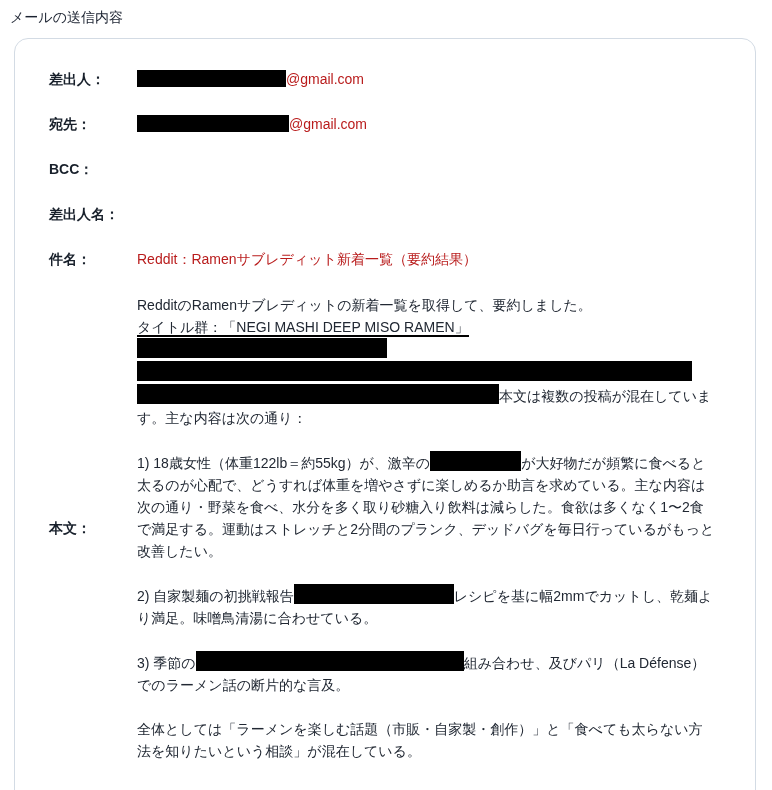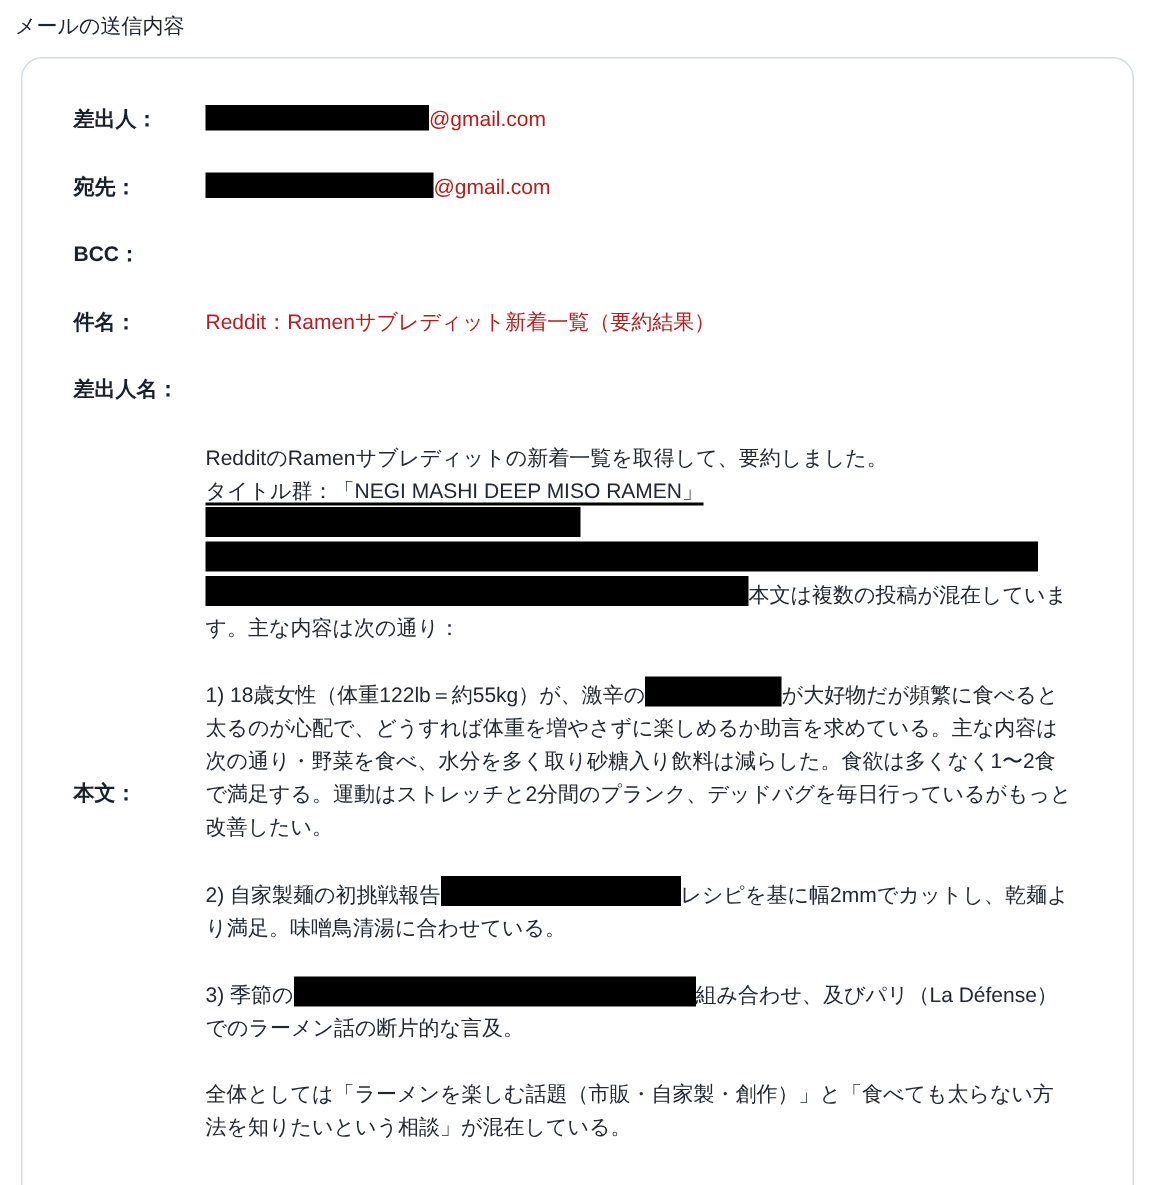--- a/index.html
+++ b/index.html
@@ -68,27 +68,27 @@
     <div class="field-value"><span class="redact-email" style="width: 152px;"></span><span>@gmail.com</span></div>
   </div>
 
 
   <div class="field-row">
     <div class="field-label">BCC：</div>
     <div class="field-value"></div>
   </div>
 
   <div class="field-row">
-    <div class="field-label">件名：</div>
-    <div class="field-value">Reddit：Ramenサブレディット新着一覧（要約結果）</div>
+    <div class="field-label">差出人名：</div>
+    <div class="field-value"></div>
   </div>
 
   <div class="field-row">
-    <div class="field-label">差出人名：</div>
-    <div class="field-value"></div>
+    <div class="field-label">件名：</div>
+    <div class="field-value">Reddit：Ramenサブレディット新着一覧（要約結果）</div>
   </div>
 
   <div class="field-row body-row">
     <div class="field-label">本文：</div>
     <div class="body-content">
         <div class="para"><span>RedditのRamenサブレディットの新着一覧を取得して、要約しました。</span><br><span class="u">タイトル群：「NEGI MASHI DEEP MISO RAMEN」</span><span class="redact" style="width: 250px;"></span><span class="redact" style="width: 555px;"></span><span class="redact" style="width: 362px;"></span><span>本文は複数の投稿が混在しています。主な内容は次の通り：</span></div>
         <div class="para"><span>1) 18歳女性（体重122lb＝約55kg）が、激辛の</span><span class="redact" style="width: 91px;"></span><span>が大好物だが頻繁に食べると太るのが心配で、どうすれば体重を増やさずに楽しめるか助言を求めている。主な内容は次の通り・野菜を食べ、水分を多く取り砂糖入り飲料は減らした。食欲は多くなく1〜2食で満足する。運動はストレッチと2分間のプランク、デッドバグを毎日行っているがもっと改善したい。</span></div>
         <div class="para"><span>2) 自家製麺の初挑戦報告</span><span class="redact" style="width: 160px;"></span><span>レシピを基に幅2mmでカットし、乾麺より満足。味噌鳥清湯に合わせている。</span></div>
         <div class="para"><span>3) 季節の</span><span class="redact" style="width: 268px;"></span><span>組み合わせ、及びパリ（La Défense）でのラーメン話の断片的な言及。</span></div>
         <div class="para"><span>全体としては「ラーメンを楽しむ話題（市販・自家製・創作）」と「食べても太らない方法を知りたいという相談」が混在している。</span></div>

